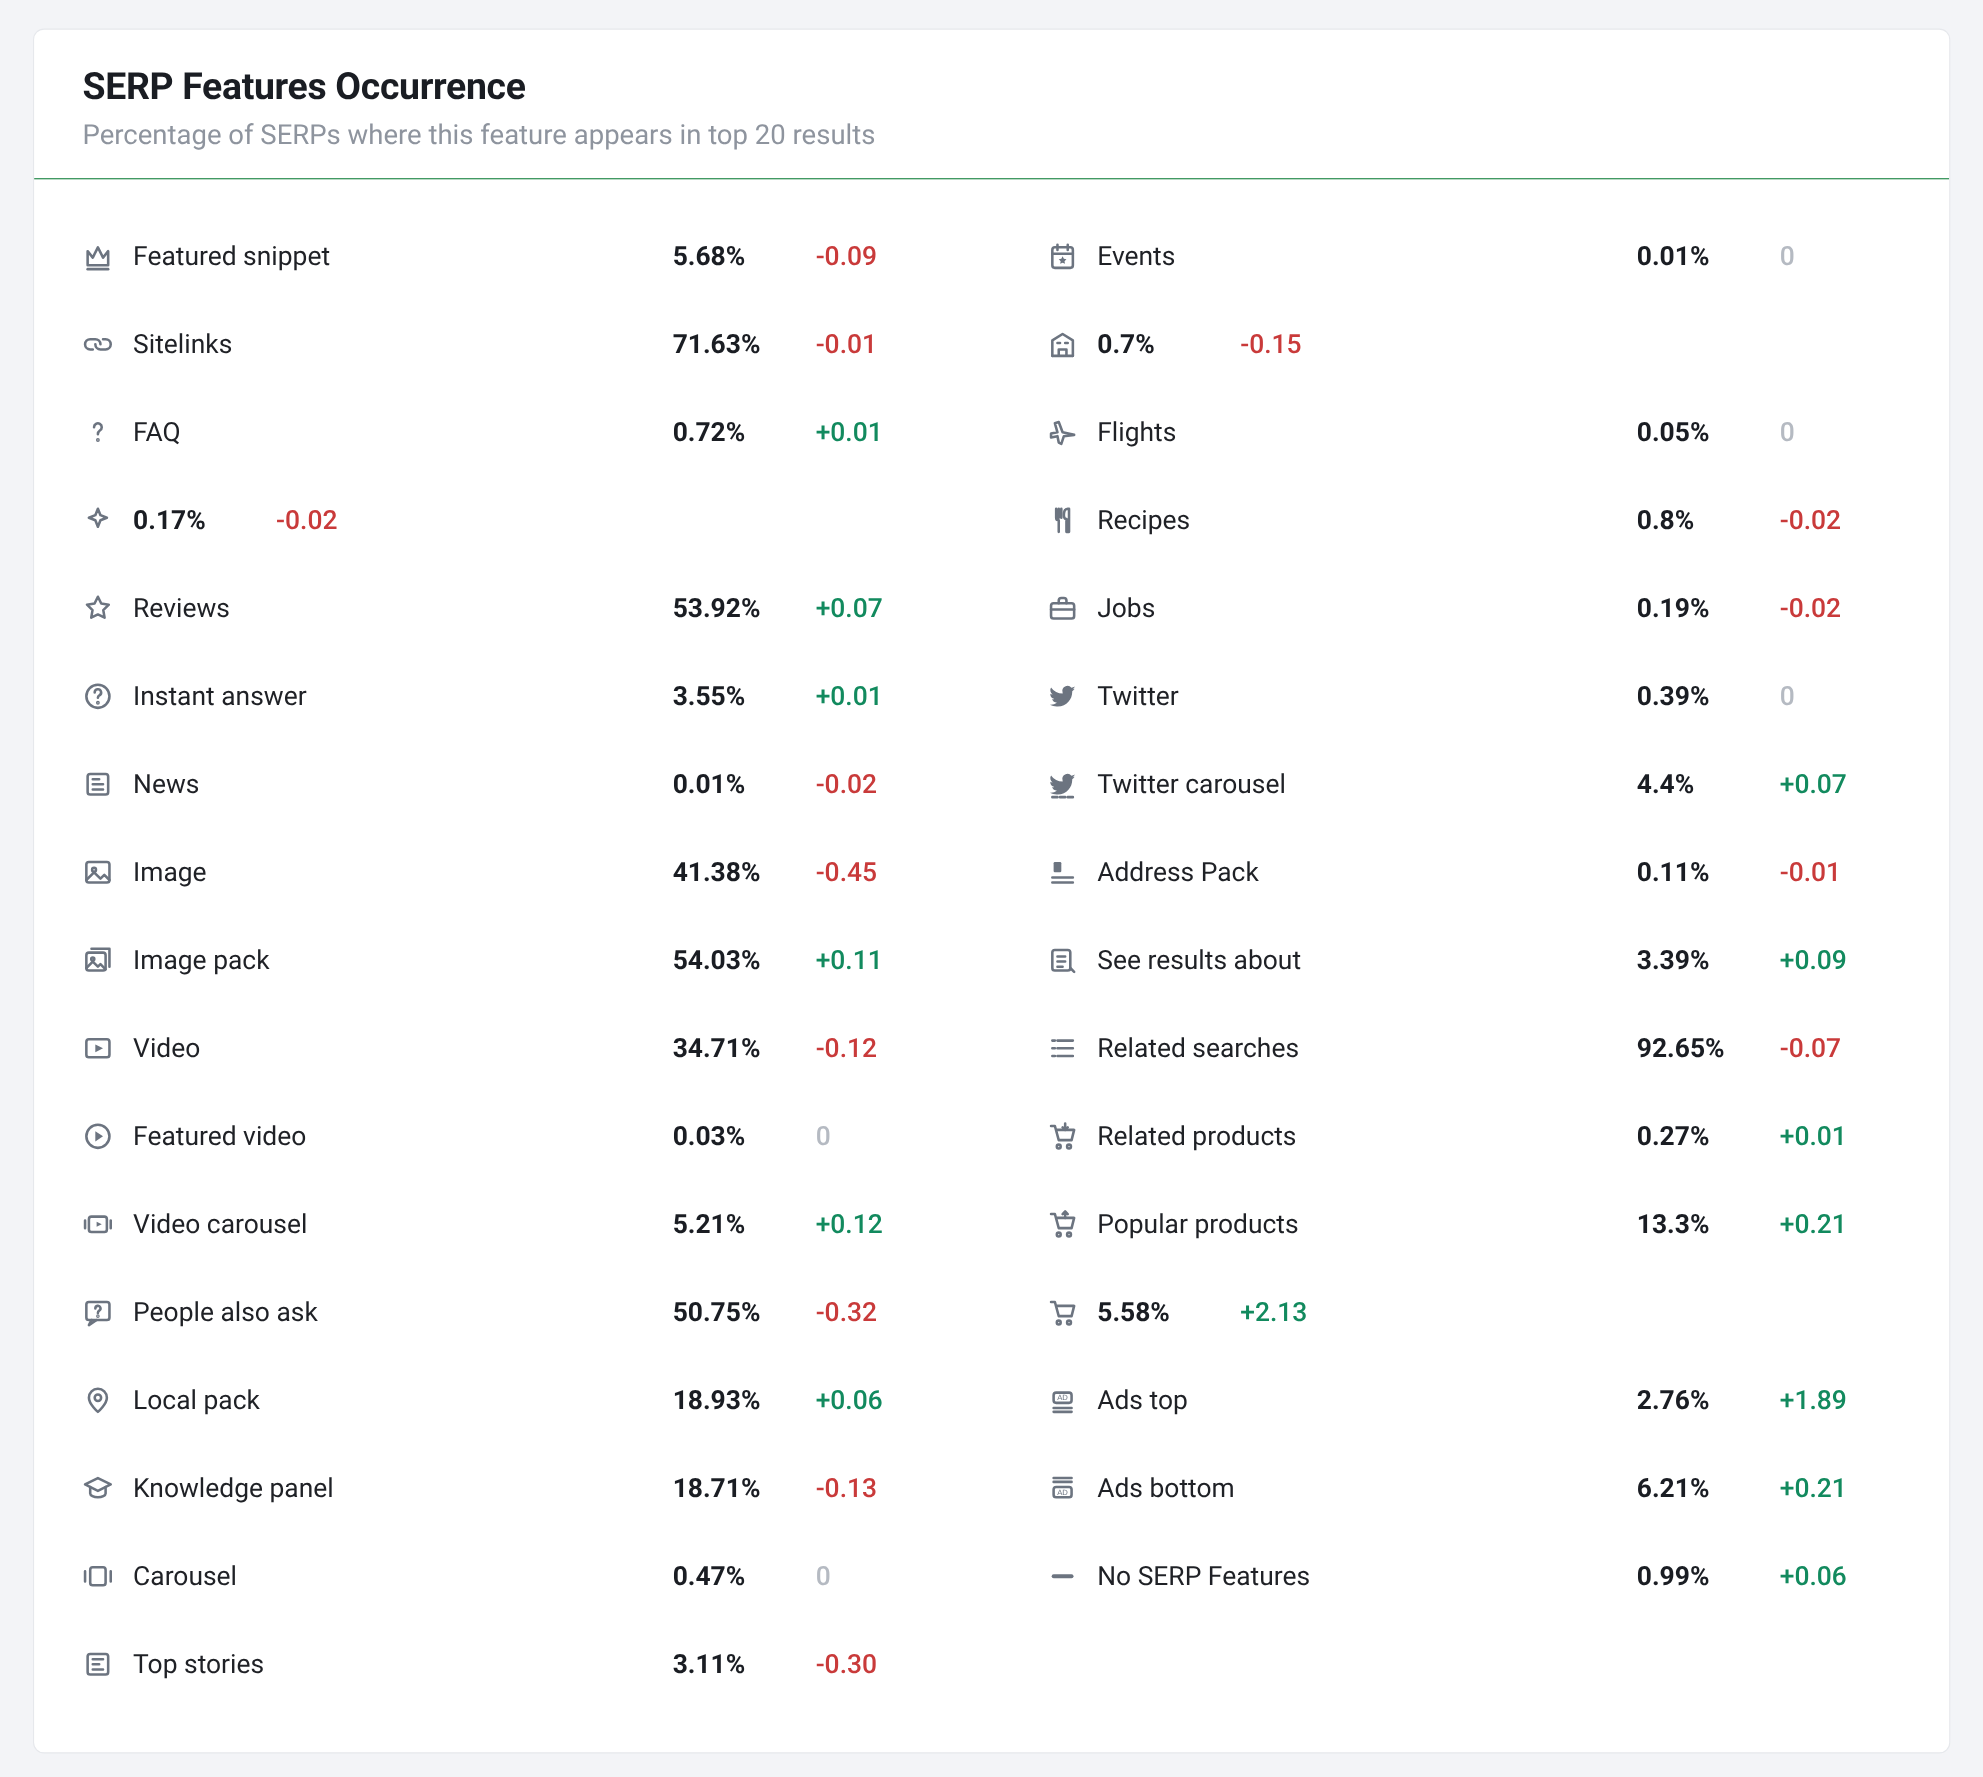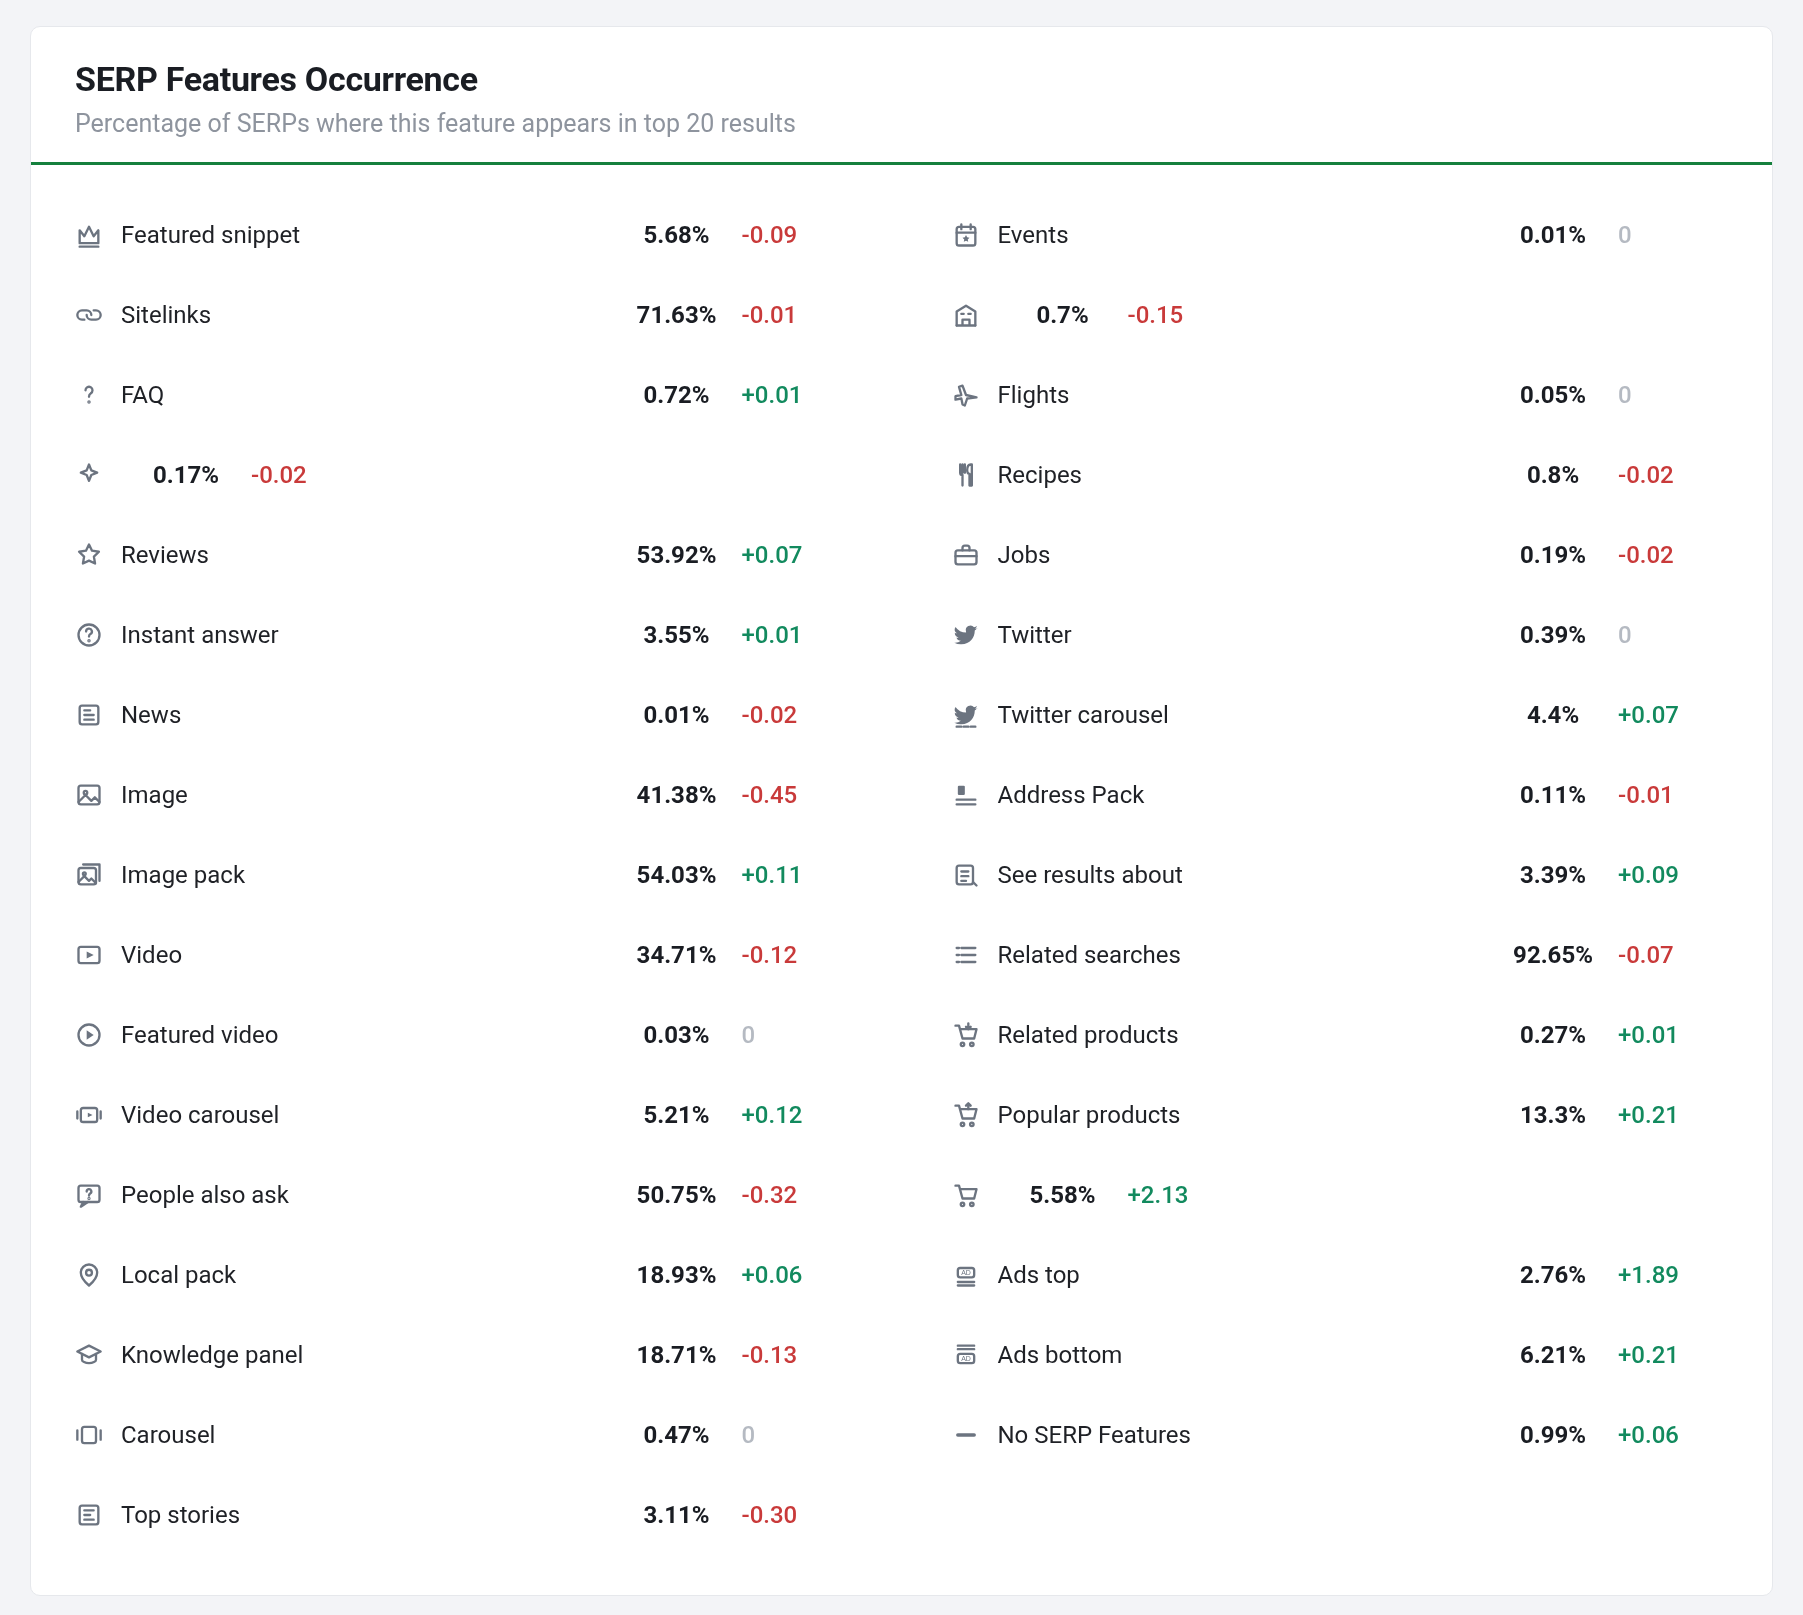--- a/index.html
+++ b/index.html
@@ -1,28 +1,28 @@
 <!DOCTYPE html>
 <html><head>
 <meta charset="utf-8">
 <style>
   html,body{margin:0;padding:0;background:#f3f4f7;font-family:-apple-system,BlinkMacSystemFont,"Segoe UI",Roboto,Helvetica,Arial,sans-serif;-webkit-font-smoothing:antialiased;}
   .page{padding:26px 30px;}
   .card{background:#fff;border:1px solid #e6e8ec;border-radius:10px;overflow:hidden;}
-  .card-header{padding:32px 44px 24px 44px;border-bottom:3px solid #15803d;}
+  .card-header{padding:32px 44px 24px 44px;border-bottom:1px solid #15803d;}
   .title{font-size:34px;font-weight:700;color:#1a1d23;margin:0 0 10px 0;letter-spacing:-0.3px;}
   .subtitle{font-size:25px;font-weight:400;color:#8e949e;margin:0;}
   .card-body{padding:30px 44px 40px 44px;}
   .columns{display:flex;gap:100px;}
   .col{flex:1;min-width:0;}
   .row{display:flex;align-items:center;height:80px;}
   .icon-cell{width:46px;flex:0 0 46px;display:flex;align-items:center;justify-content:flex-start;}
   .icon-cell svg{width:28px;height:28px;stroke:#6c7480;fill:none;stroke-width:2;stroke-linecap:round;stroke-linejoin:round;}
   .label{flex:1;font-size:24px;color:#1f2126;}
-  .pct{width:130px;text-align:center;font-size:24px;font-weight:700;color:#1a1d23;}
+  .pct{width:130px;text-align:left;font-size:24px;font-weight:700;color:#1a1d23;}
   .delta{width:110px;text-align:left;font-size:24px;font-weight:500;font-variant-numeric:tabular-nums;}
   .delta.pos{color:#128a5e;}
   .delta.neg{color:#c93a3a;}
   .delta.zero{color:#b5bac2;}
   .minus-icon svg{stroke-width:3;}
 </style>
 </head>
 <body>
 
 <svg width="0" height="0" style="position:absolute">

